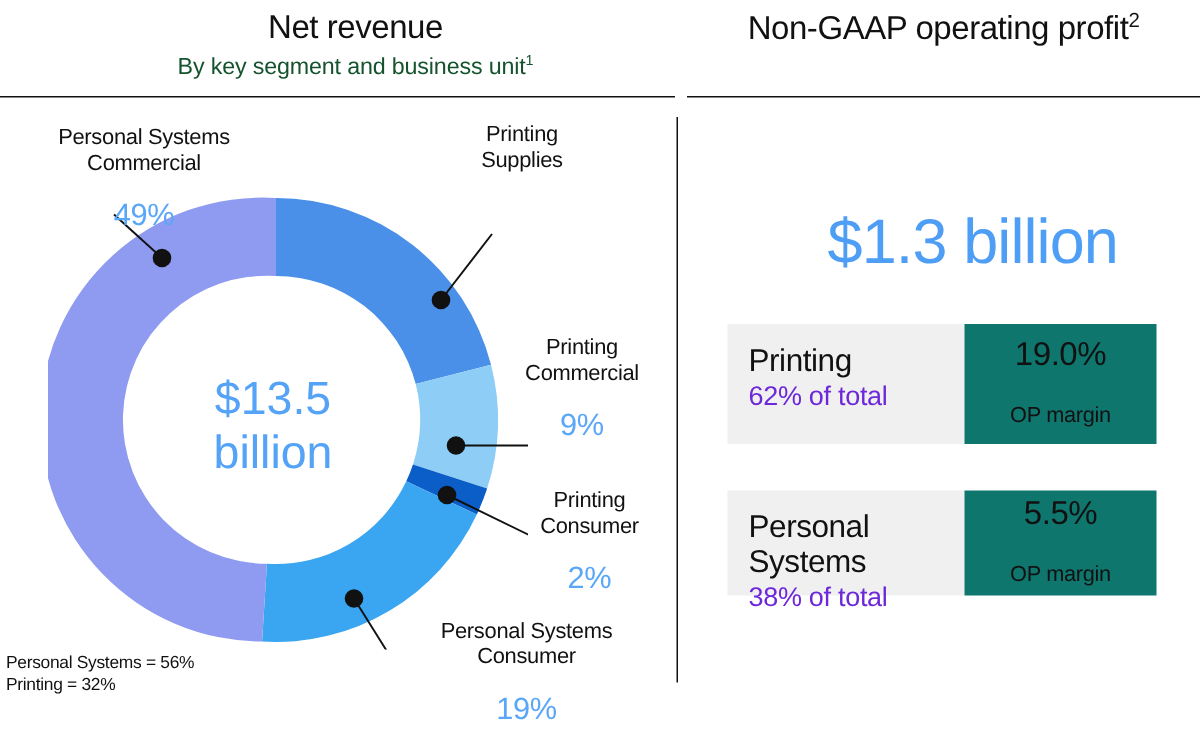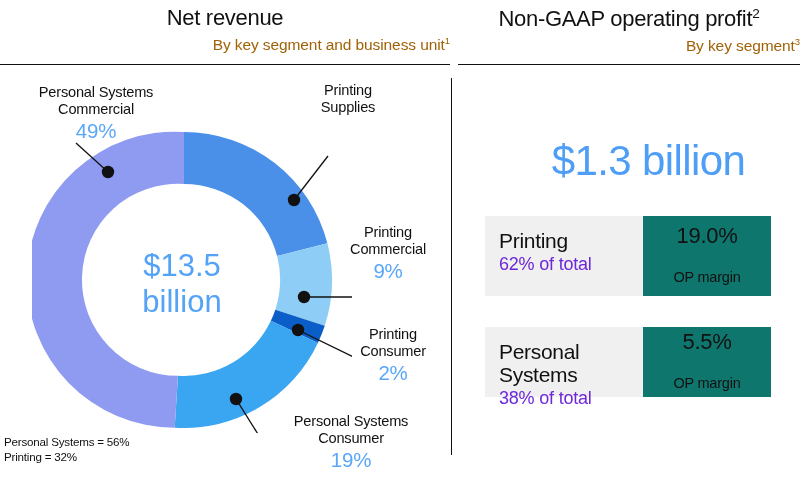--- a/index.html
+++ b/index.html
@@ -11,22 +11,22 @@
   .panel{position:absolute;top:0;height:494px;}
   #left-panel{left:0;width:451px;}
   #right-panel{left:451px;width:349px;padding-left:46px;}
 
   .panel-head{text-align:center;}
   .panel-title{
     font-size:22px;font-weight:400;color:#111;letter-spacing:-0.3px;
     line-height:1.12;
   }
   .panel-sub{
-    font-size:15.5px;font-weight:400;color:#a16207;letter-spacing:-0.1px;
-    margin-top:4px;line-height:1.15;text-align:right;
+    font-size:15.5px;font-weight:400;color:#14532d;letter-spacing:-0.1px;
+    margin-top:4px;line-height:1.15;
   }
   .panel-title sup,.panel-sub sup{font-size:0.62em;vertical-align:super;}
 
   .rule{position:absolute;height:0;border-top:1.6px solid #111;}
   #rule-left{left:0;width:450px;top:64px;}
   #rule-right{left:7px;width:342px;top:64px;}
   #vdivider{
     position:absolute;left:0px;top:78px;width:0;height:377px;
     border-left:1.6px solid #111;
   }
@@ -34,21 +34,21 @@
   
   #donut-wrap{position:absolute;left:32px;top:128px;width:320px;height:305px;}
   #donut-svg{display:block;}
   .center-val{
     fill:#54a3f7;font-family:"Liberation Sans","DejaVu Sans",sans-serif;
     font-size:31px;
   }
 
   
   .lbl{position:absolute;font-size:14.6px;line-height:1.16;color:#111;letter-spacing:-0.2px;}
-  .lbl .pct{color:#5aa7f8;font-size:20.5px;line-height:1.18;display:block;margin-top:1px;}
+  .lbl .pct{color:#5aa7f8;font-size:20.5px;line-height:1.18;display:block;margin-top:14px;}
 
   #lbl-ps-commercial{left:6px;top:84px;width:180px;text-align:center;}
   #lbl-printing-supplies{left:300px;top:82px;width:96px;text-align:center;}
   #lbl-printing-commercial{left:336px;top:224px;width:104px;text-align:center;}
   #lbl-printing-consumer{left:346px;top:326px;width:94px;text-align:center;}
   #lbl-ps-consumer{left:268px;top:413px;width:166px;text-align:center;}
 
   #footnote{
     position:absolute;left:4px;top:435px;font-size:11.6px;line-height:1.28;
     color:#111;letter-spacing:-0.2px;
@@ -75,21 +75,21 @@
     color:#111;
   }
   .metric-margin{font-size:22px;line-height:1;letter-spacing:-0.3px;}
   .metric-caption{font-size:14.5px;line-height:1.25;margin-top:21px;letter-spacing:-0.2px;}
 </style>
 </head>
 <body>
 
 <div class="panel" id="left-panel">
 
-  <div class="panel-head" style="position:absolute;left:0;top:6px;width:450px;">
+  <div class="panel-head" style="position:absolute;left:12px;top:6px;width:450px;">
     <div class="panel-title"><span>Net revenue</span></div>
     <div class="panel-sub"><span>By key segment and business unit</span><sup>1</sup></div>
   </div>
 
   <div class="rule" id="rule-left"></div>
 
   <div id="donut-wrap">
     <svg id="donut-svg" width="320" height="305" viewBox="0 0 320 305">
       <g transform="translate(152,152)">
 
@@ -158,21 +158,20 @@
     <div>Printing = 32%</div>
   </div>
 </div>
 
 <div class="panel" id="right-panel">
 
   <div id="vdivider"></div>
 
   <div class="panel-head" style="position:absolute;left:7px;top:6px;width:342px;">
     <div class="panel-title"><span>Non-GAAP operating profit</span><sup>2</sup></div>
-    <div class="panel-sub"><span>By key segment</span><sup>3</sup></div>
   </div>
 
   <div class="rule" id="rule-right"></div>
 
   <div id="big-value">$1.3 billion</div>
 
   <div class="metric-row" id="metric-row-printing">
     <div class="metric-label-box">
       <div class="metric-name">Printing</div>
       <div class="metric-share">62% of total</div>

